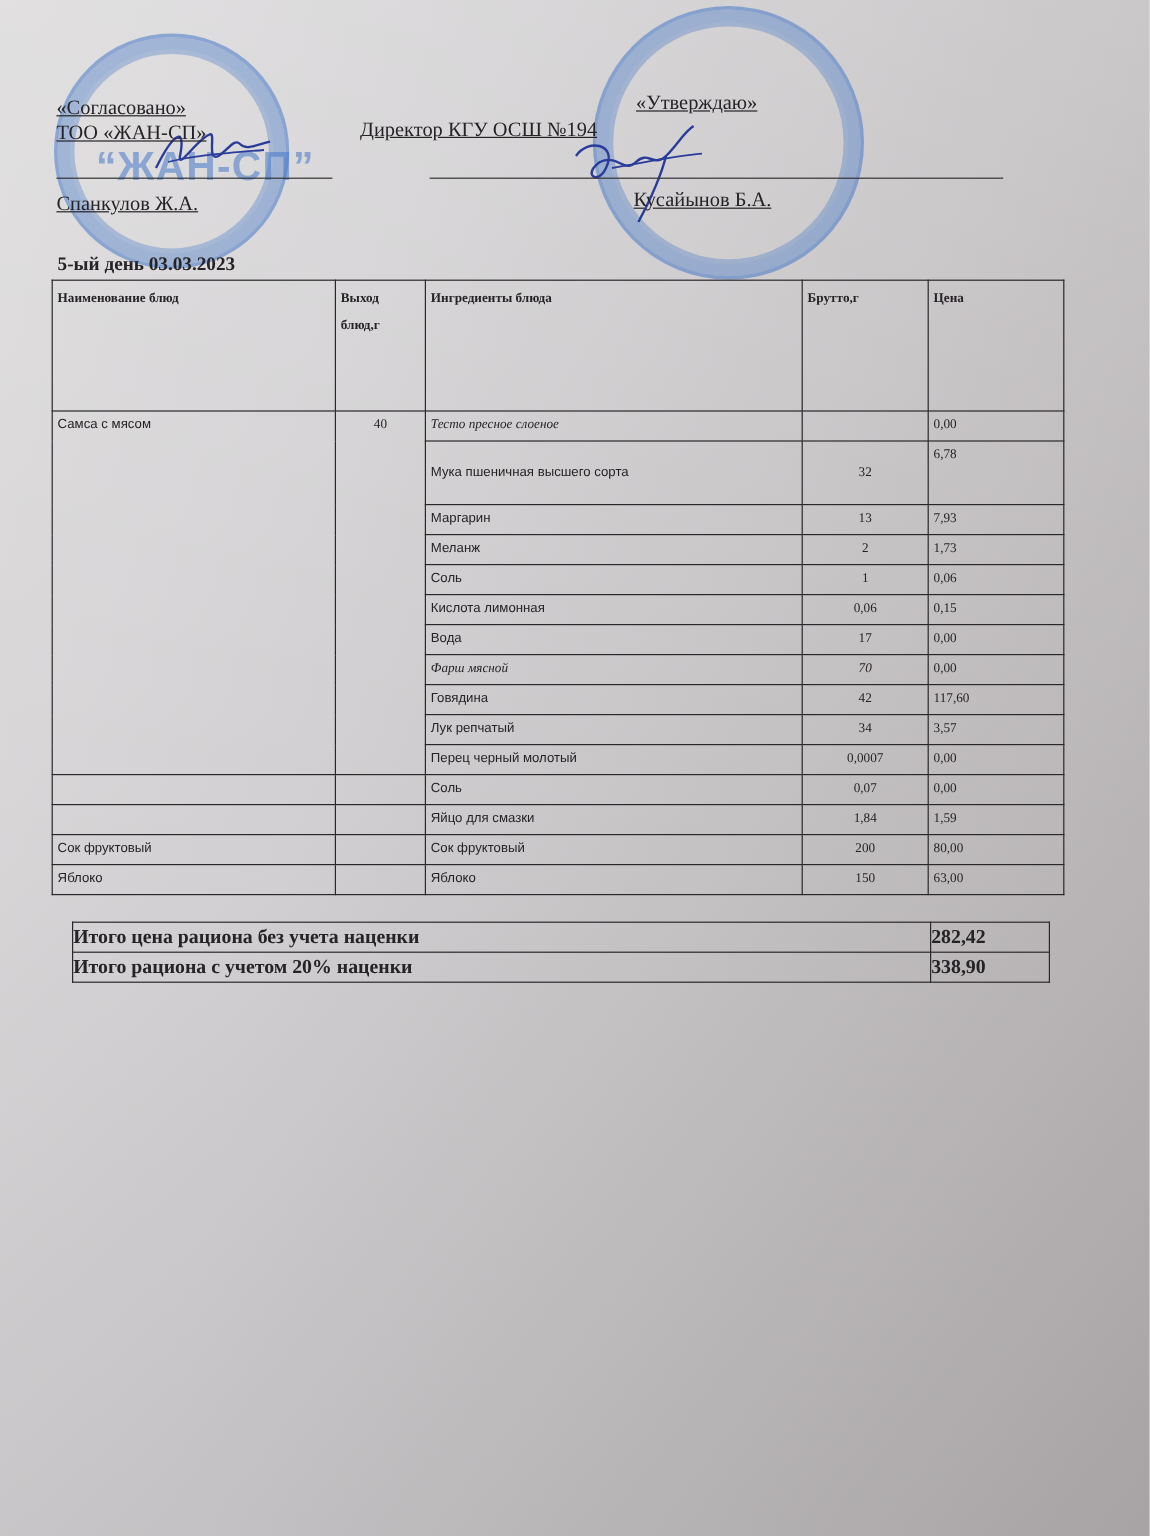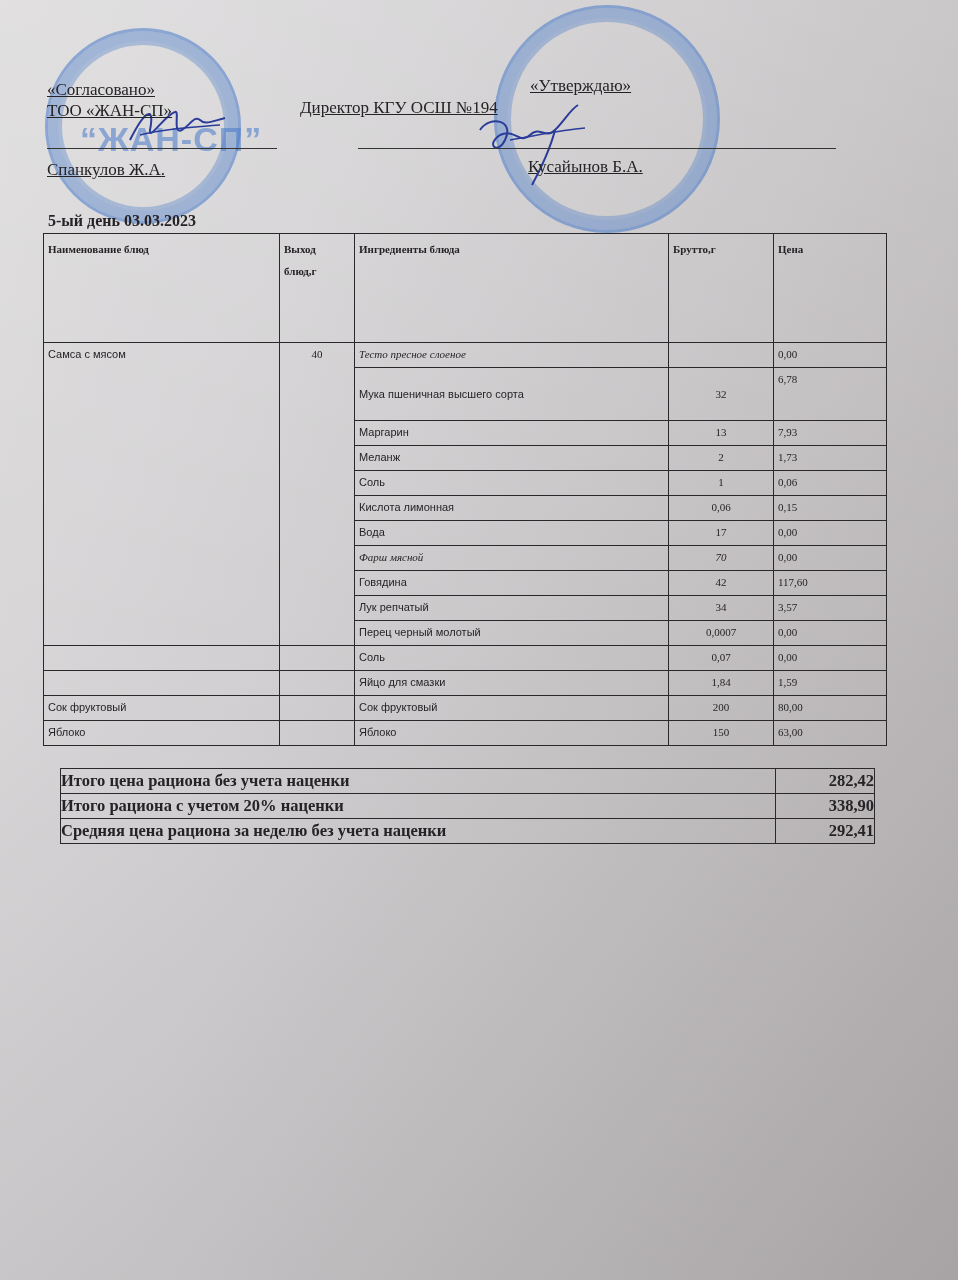--- a/index.html
+++ b/index.html
@@ -53,21 +53,21 @@
     table.menu td.ing { font-family: "Liberation Sans", sans-serif; }
 
     table.totals {
       position: absolute; left: 60px; top: 768px;
       border-collapse: collapse; table-layout: fixed; width: 815px;
       font-size: 16.5px; font-weight: bold;
     }
     table.totals td {
       border: 1.5px solid #2b282b; height: 24px; padding: 0 0; line-height: 24px;
     }
-    table.totals td.tval { text-align: right; width: 98px; }
+    table.totals td.tval { text-align: left; width: 98px; }
     table.totals tr.last td.tlabel { border-right: none; border-bottom: none; border-top: 1.5px solid #2b282b; }
   </style>
 </head>
 <body>
 
 <div class="page-shade"></div>
 
 <div class="stamp stamp-left"></div>
 <div class="stamp-text" style="left:80px; top:120px; font-size:34px; letter-spacing:1px;">“ЖАН-СП”</div>
 <div class="stamp stamp-right"></div>
@@ -203,18 +203,14 @@
 <table class="totals">
   <tbody>
       <tr>
     <td class="tlabel">Итого цена рациона без учета наценки</td>
     <td class="tval">282,42</td>
   </tr>
   <tr>
     <td class="tlabel">Итого рациона с учетом 20% наценки</td>
     <td class="tval">338,90</td>
   </tr>
-  <tr>
-    <td class="tlabel">Средняя цена рациона за неделю без учета наценки</td>
-    <td class="tval">292,41</td>
-  </tr>
 </tbody>
   </table>
 
 </body></html>

